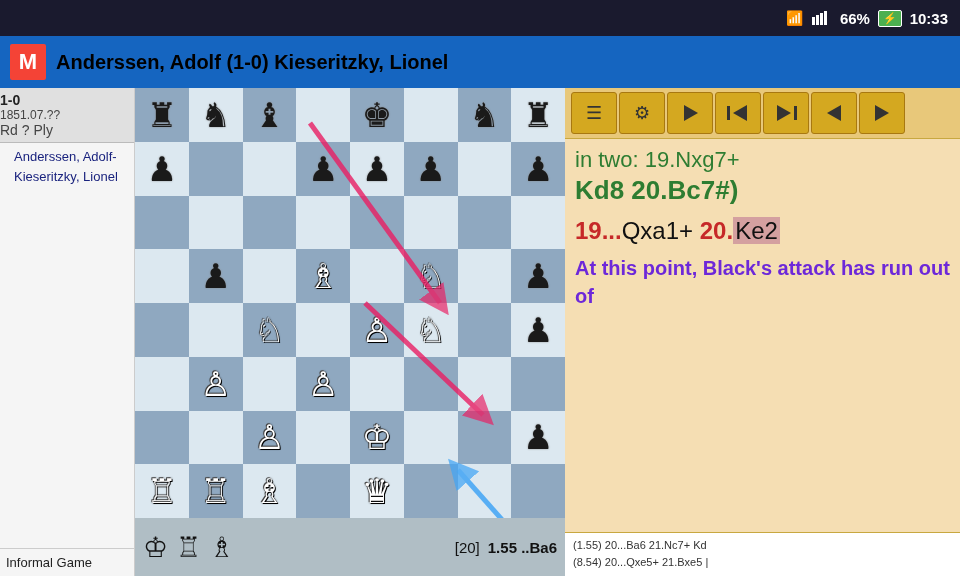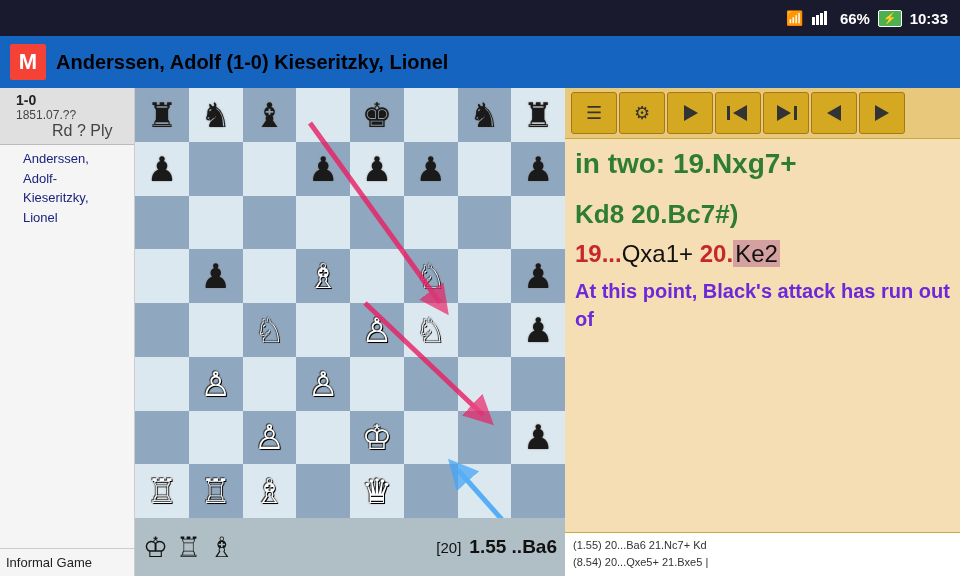--- a/index.html
+++ b/index.html
@@ -76,38 +76,37 @@
       background: #f5f5f5;
       border-right: 1px solid #ccc;
       display: flex;
       flex-direction: column;
       font-size: 13px;
       color: #222;
       flex-shrink: 0;
     }
     #game-info-top {
       background: #e0e0e0;
-      padding: 4px 16px;
+      padding: 4px 0;
       border-bottom: 1px solid #bbb;
     }
     #game-info-top .result {
       font-weight: bold;
       font-size: 14px;
     }
     #game-info-top .date {
       font-size: 12px;
       color: #444;
     }
     #game-info-top .rd-ply {
-      font-size: 16px;
+      font-size: 14px;
       color: #444;
-      margin-left: 36px;
     }
     #game-details {
-      padding: 4px 23px;
+      padding: 4px 14px;
       font-size: 13px;
       line-height: 1.5;
       flex: 1;
     }
     #game-details .players {
       color: #1a237e;
       font-weight: 500;
     }
     #game-type {
       padding: 4px 6px;
@@ -171,21 +170,21 @@
       background: #b0bec5;
       height: 58px;
       display: flex;
       align-items: center;
       padding: 4px 8px;
       gap: 8px;
       font-size: 14px;
       color: #111;
     }
     .bottom-piece { font-size: 28px; }
-    .bottom-text { font-size: 19px; font-weight: bold; }
+    .bottom-text { font-size: 15px; font-weight: bold; }
     .move-num { background: none; font-size: 15px; }
 
     
     #right-panel {
       flex: 1;
       background: #f5deb3;
       display: flex;
       flex-direction: column;
       overflow: hidden;
     }
@@ -218,24 +217,24 @@
       overflow: hidden;
     }
 
     .line1 {
       font-size: 14px;
       color: #8b6914;
       margin-bottom: 4px;
       font-weight: 500;
     }
     .line2 {
-      font-size: 28px;
+      font-size: 22px;
       color: #2e7d32;
-      font-weight: bold;
-      margin-bottom: 18px;
+      font-weight: normal;
+      margin-bottom: 2px;
       line-height: 1.2;
     }
     .line3 {
       font-size: 26px;
       color: #2e7d32;
       font-weight: bold;
       margin-bottom: 8px;
       line-height: 1.2;
     }
     .line4 {

